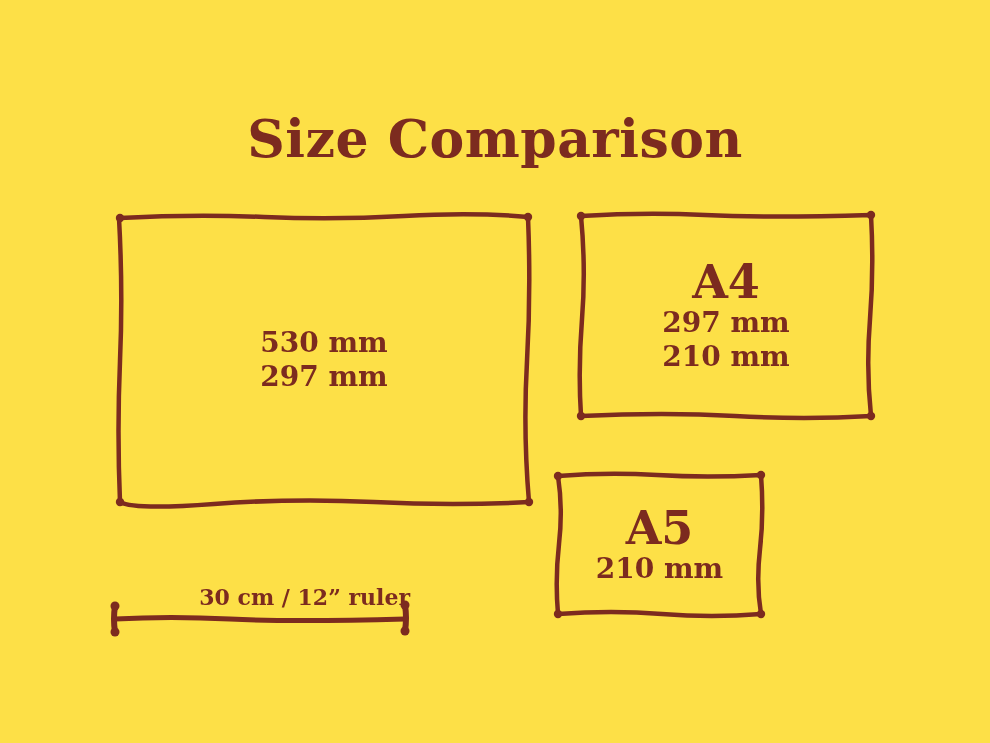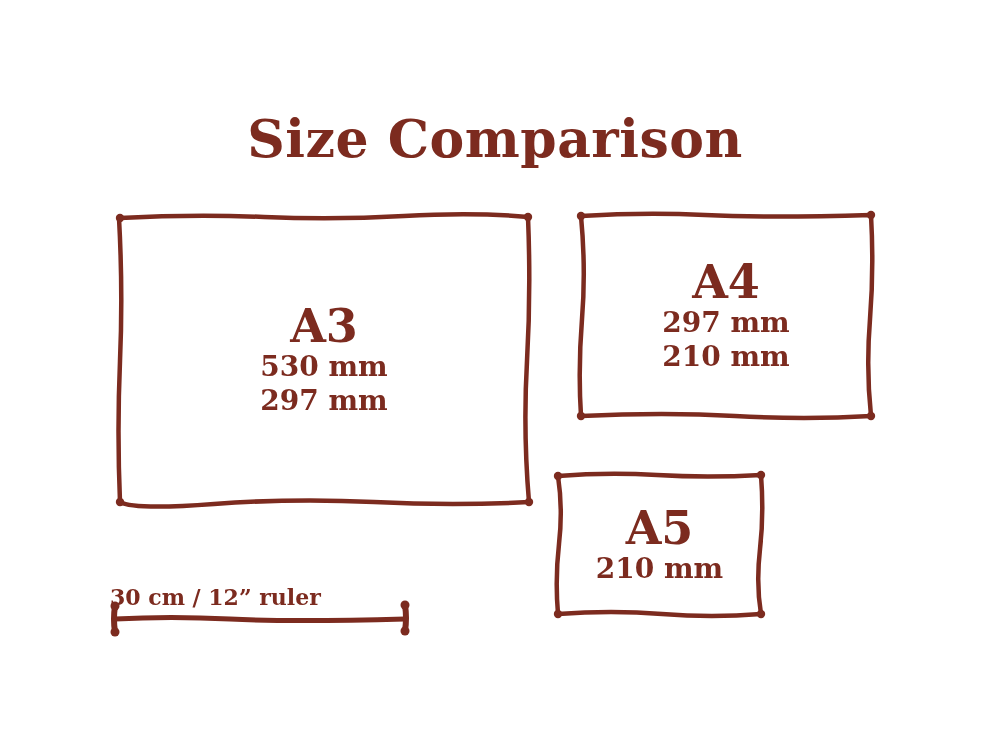--- a/index.html
+++ b/index.html
@@ -2,21 +2,21 @@
 <html><head>
 <meta charset="utf-8">
 <style>
   html, body { margin: 0; padding: 0; }
   body { background: #F2E3BC; }
 
   .stage {
     position: relative;
     width: 990px;
     height: 743px;
-    background: #ffffff;
+    background: #fde047;
     font-family: "DejaVu Serif", "Liberation Serif", serif;
     color: #7C2B1F;
     overflow: hidden;
   }
 
   .title {
     position: absolute;
     top: 110px;
     left: 0;
     width: 100%;
@@ -46,21 +46,21 @@
 
   .paper-a3 { left: 114px; top: 211px; width: 420px; height: 298px; }
   .paper-a4 { left: 575px; top: 209px; width: 302px; height: 214px; }
   .paper-a5 { left: 552px; top: 469px; width: 215px; height: 152px; }
 
   .ruler-label {
     position: absolute;
     left: 110px;
     top: 584px;
     width: 300px;
-    text-align: left;
+    text-align: right;
     font-size: 22px;
     font-weight: bold;
     line-height: 1.2;
   }
   .ruler-svg {
     position: absolute;
     left: 110px;
     top: 599px;
     width: 300px;
     height: 40px;
@@ -75,21 +75,20 @@
 
   <div class="paper paper-a3">
     <svg class="frame" viewBox="0 0 420 298" preserveAspectRatio="none" aria-hidden="true">
       <path d="M6,7 Q80,3 150,6 T290,5 T414,6 Q417,80 413,150 T415,291 Q340,295 260,291 T100,293 T6,291 Q3,220 6,150 T5,7 Z" fill="none" stroke-width="4.5" stroke-linecap="round" stroke-linejoin="round" stroke="#7C2B1F"></path>
       <circle cx="6" cy="7" r="4.2" fill="#7C2B1F"></circle>
       <circle cx="414" cy="6" r="4.2" fill="#7C2B1F"></circle>
       <circle cx="415" cy="291" r="4.2" fill="#7C2B1F"></circle>
       <circle cx="6" cy="291" r="4.2" fill="#7C2B1F"></circle>
     </svg>
     <div class="paper-label">
-      <div class="paper-name">A3</div>
       <div class="paper-dim">530 mm</div>
       <div class="paper-dim">297 mm</div>
     </div>
   </div>
 
   <div class="paper paper-a4">
     <svg class="frame" viewBox="0 0 302 214" preserveAspectRatio="none" aria-hidden="true">
       <path d="M6,7 Q70,3 130,6 T296,6 Q299,60 295,110 T296,207 Q230,211 160,207 T6,207 Q3,160 7,110 T6,7 Z" fill="none" stroke-width="4.5" stroke-linecap="round" stroke-linejoin="round" stroke="#7C2B1F"></path>
       <circle cx="6" cy="7" r="4.2" fill="#7C2B1F"></circle>
       <circle cx="296" cy="6" r="4.2" fill="#7C2B1F"></circle>

